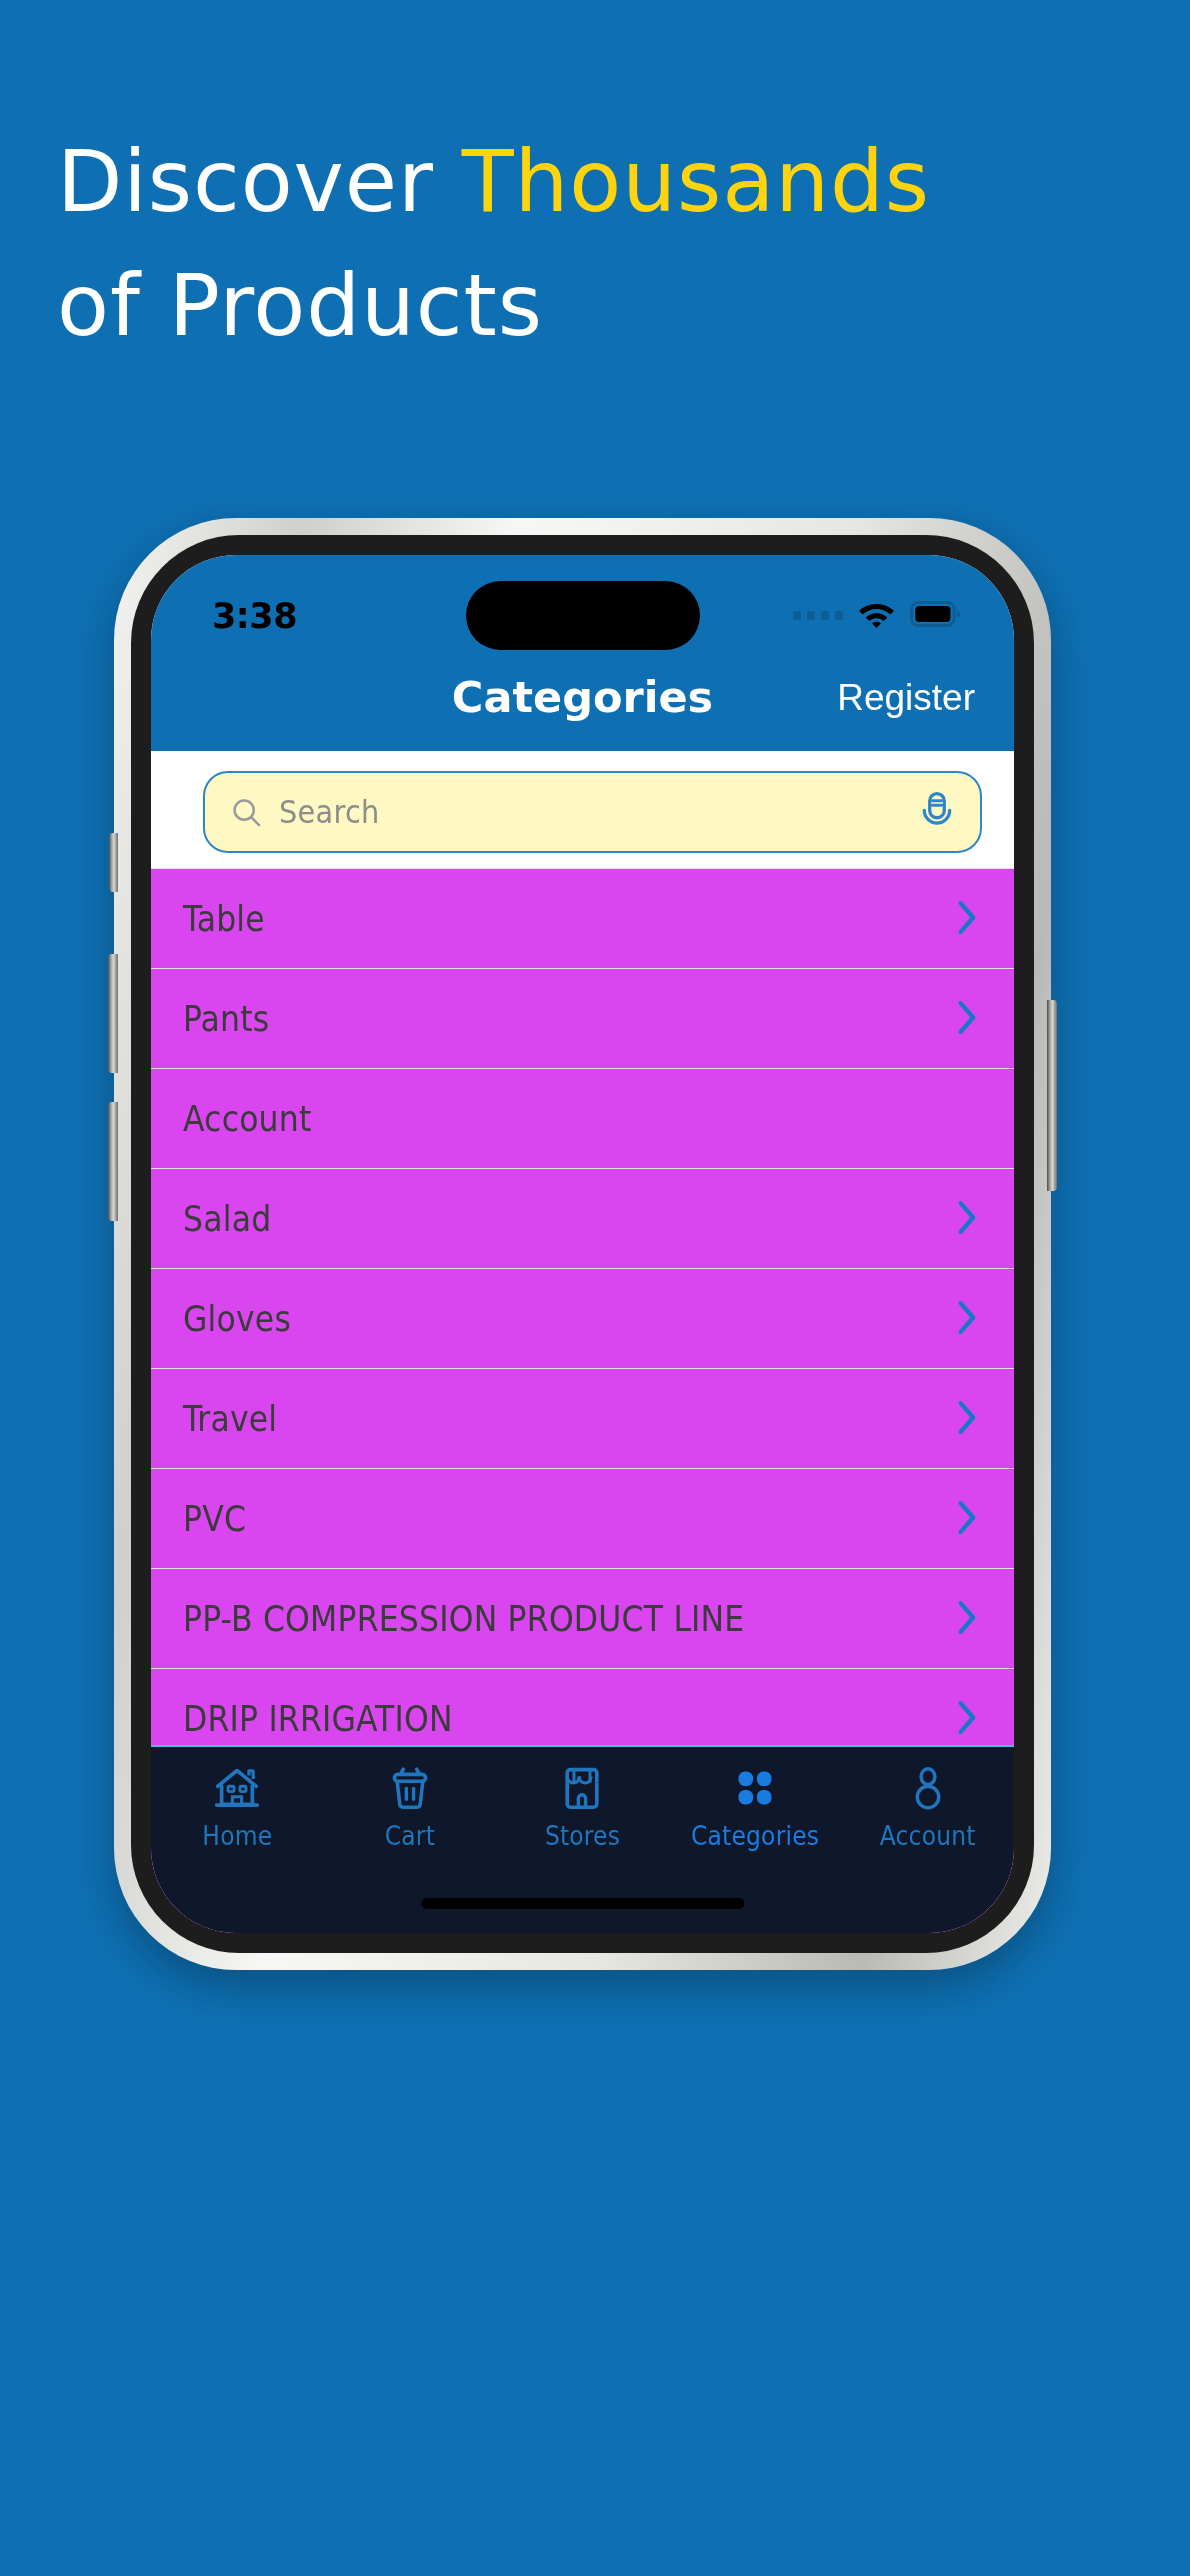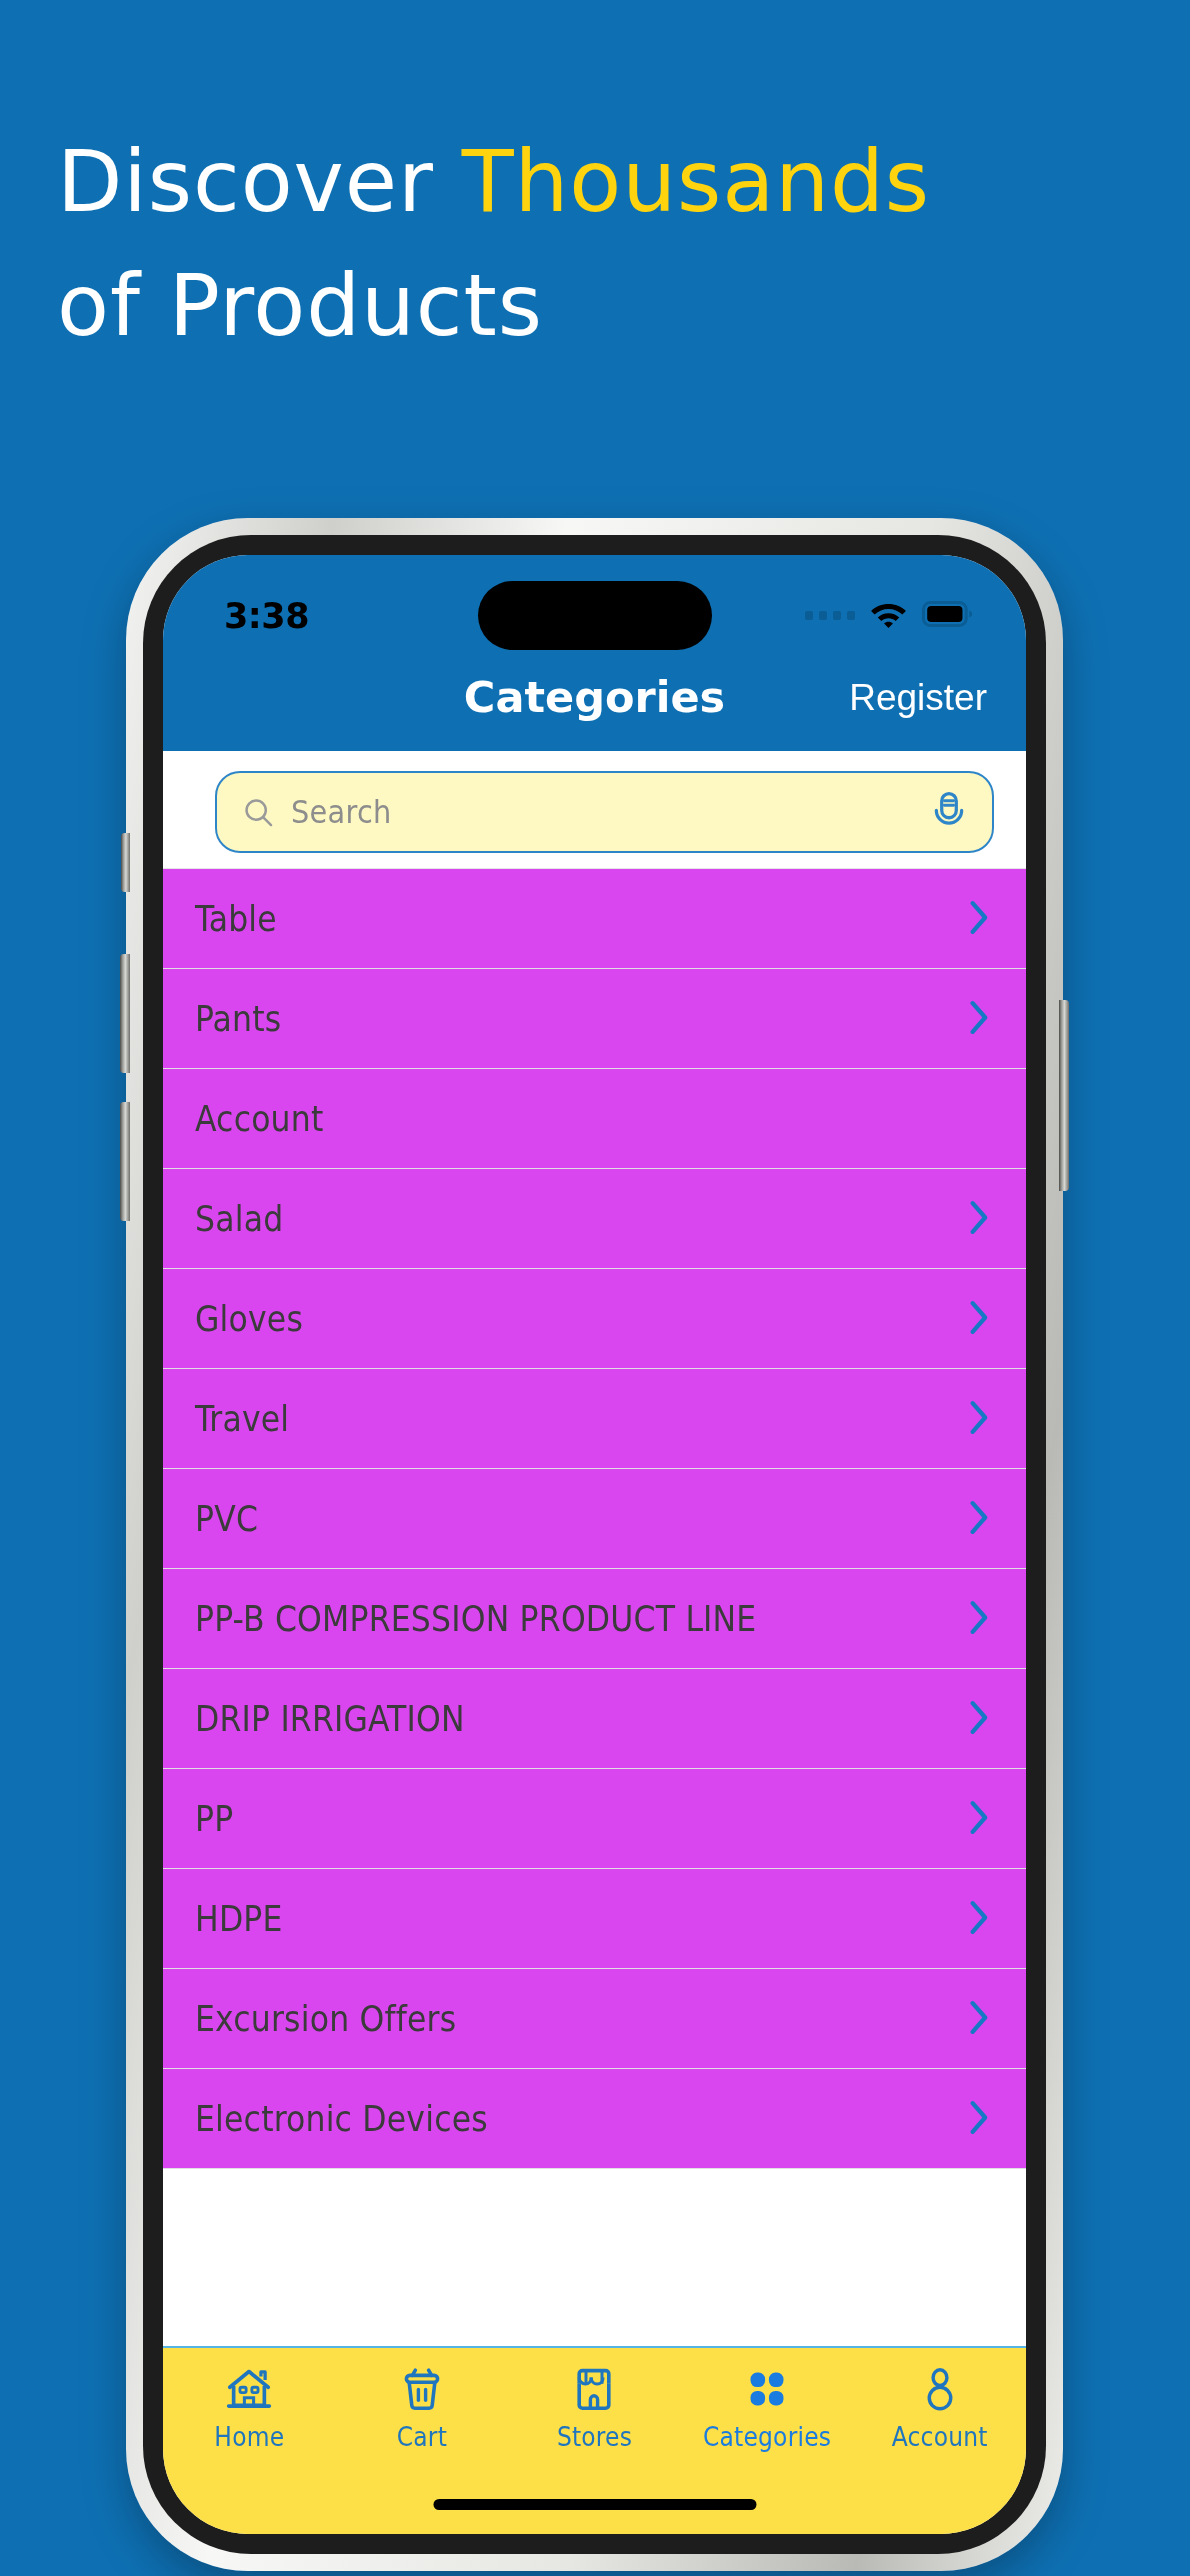--- a/index.html
+++ b/index.html
@@ -30,24 +30,24 @@
     letter-spacing: 0.9px;
     color: #FFFFFF;
     white-space: nowrap;
     margin: 0 0 39px 0;
   }
   .promo-accent { color: #FFD40F; }
 
   
   .device {
     position: absolute;
-    left: 126px;
+    left: 114px;
     top: 518px;
     width: 937px;
-    height: 2053px;
+    height: 1452px;
   }
   
   .device-rim {
     position: absolute;
     inset: 0;
     border-radius: 122px;
     background: linear-gradient(100deg,#f3f3f1 0%, #cfcfcc 16%, #f7f7f5 34%, #e6e6e3 62%, #b9b9b6 84%, #ededea 100%);
     box-shadow: 0 16.7px 45px rgba(0,0,0,0.28);
   }
   
@@ -200,21 +200,21 @@
   }
   .chev { flex: 0 0 auto; }
 
   
   .tabbar {
     position: absolute;
     left: 0;
     right: 0;
     bottom: 0;
     height: 171px;
-    background: #fde047;
+    background: #0f172a;
     border-top: 2.8px solid #56B4E6;
     display: flex;
     align-items: flex-start;
     padding-top: 15px;
   }
   .tab {
     flex: 1 1 0;
     display: flex;
     flex-direction: column;
     align-items: center;

